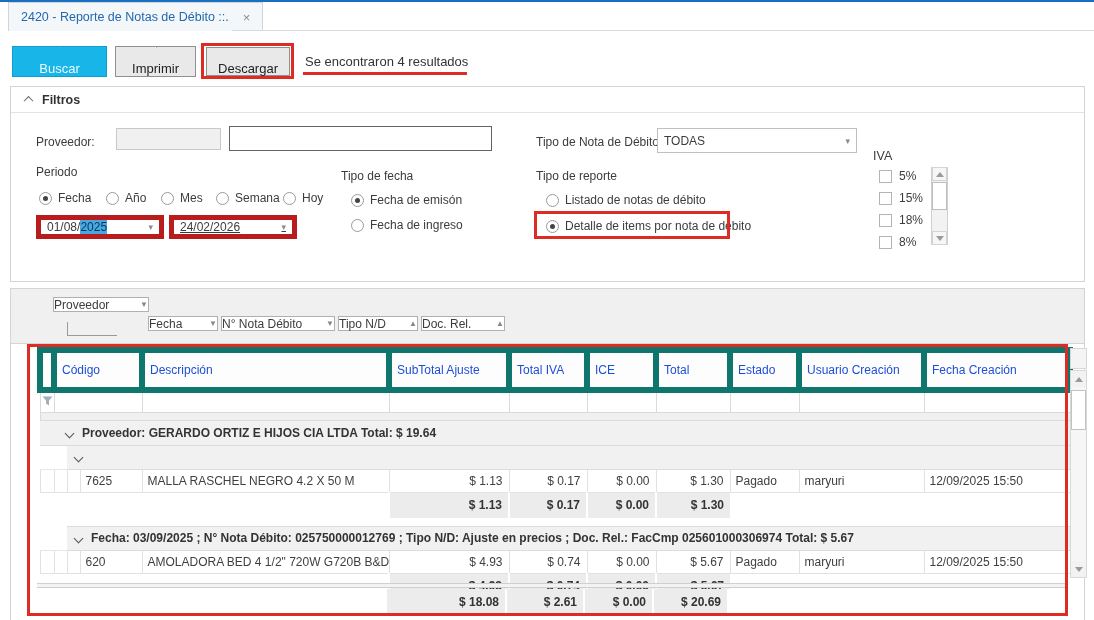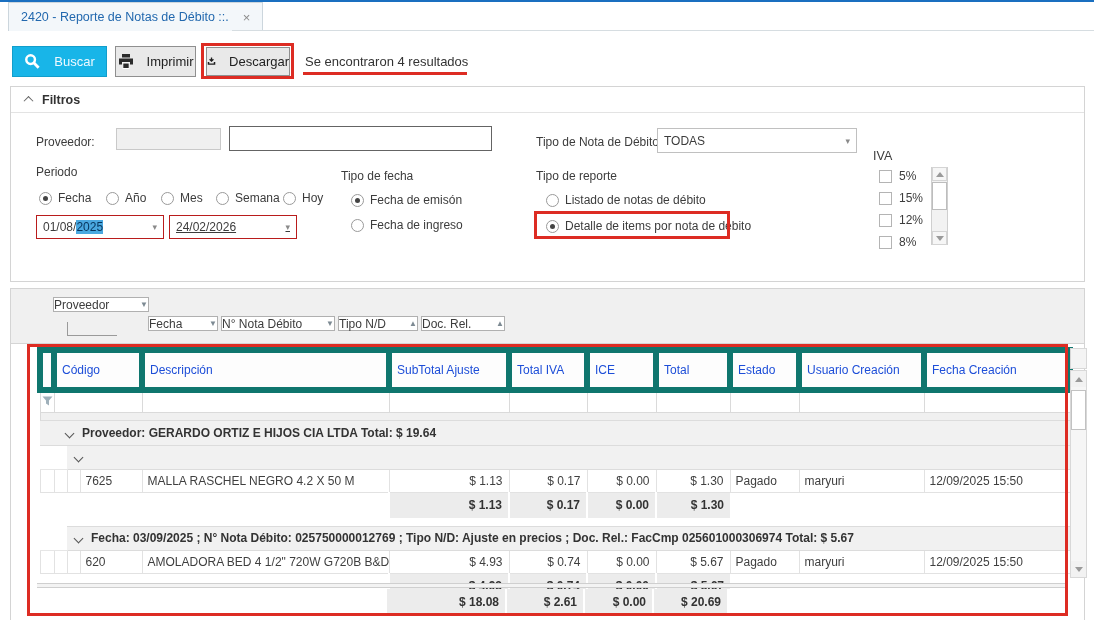--- a/index.html
+++ b/index.html
@@ -7,21 +7,21 @@
   .screen { position: relative; width: 1094px; height: 620px; background: #fff; overflow: hidden; font-size: 12px; color: #3c3c3c; }
 
   
   .topline { position: absolute; top: 0; left: 0; right: 0; height: 2px; background: #1a6fc0; }
   .tab { position: absolute; left: 8px; top: 2px; height: 29px; background: #f3f7fa; border: 1px solid #ccd6dd; border-bottom: none; display: flex; align-items: center; padding: 0 12px; }
   .tab-title { color: #2268ae; font-size: 12.5px; white-space: nowrap; }
   .tab-close { margin-left: 14px; color: #8b8b8b; font-size: 13px; cursor: pointer; }
   .tabbar-line { position: absolute; top: 30px; left: 232px; right: 0; height: 1px; background: #d6dde1; }
 
   
-  .btn { position: absolute; display: flex; align-items: center; justify-content: center; gap: 13px; border: 1px solid #8f8f8f; background: #e9e9e9; font-size: 13px; color: #222; cursor: pointer; }
+  .btn { position: absolute; display: flex; align-items: center; justify-content: center; gap: 13px; border: 1px solid #8f8f8f; background: #e9e9e9; font-size: 13px; color: #222; cursor: pointer; flex-direction: column; }
   .btn-buscar { left: 12px; top: 46px; width: 95px; height: 31px; background: #18b5e8; border-color: #129ecb; color: #eef9ff; }
   .btn-imprimir { left: 115px; top: 46px; width: 81px; height: 31px; }
   .btn-descargar { left: 206px; top: 47px; width: 84px; height: 29px; }
   .results-text { position: absolute; left: 305px; top: 54px; font-size: 13px; color: #333; }
 
   
   .red-box { position: absolute; border: 3px solid #dd2c23; pointer-events: none; }
   .red-underline { position: absolute; height: 3px; background: #dd2c23; pointer-events: none; }
 
   
@@ -36,21 +36,21 @@
   .input-disabled { background: #f0f0f0; border-color: #c9c9c9; }
   .input-strong { border-color: #646464; }
   .combo { position: absolute; background: #fff; border: 1px solid #c0c0c0; display: flex; align-items: center; padding: 0 6px; }
   .combo .val { flex: 1; }
   .dd-arrow { color: #8a8a8a; font-size: 9px; }
   .radio-row { position: absolute; display: flex; align-items: center; gap: 6px; cursor: pointer; }
   .radio { width: 13px; height: 13px; border: 1px solid #9a9a9a; border-radius: 50%; background: #fff; position: relative; flex: none; }
   .radio.on::after { content: ""; position: absolute; left: 3px; top: 3px; width: 5px; height: 5px; border-radius: 50%; background: #444; }
   .check-row { position: absolute; display: flex; align-items: center; gap: 7px; }
   .checkbox { width: 13px; height: 13px; border: 1px solid #b4b4b4; background: #fff; flex: none; }
-  .date-edit { position: absolute; width: 128px; height: 24px; border: 1px solid #b91c1c; background: #fff; display: flex; align-items: center; padding: 0 6px; }
+  .date-edit { position: absolute; width: 128px; height: 24px; border: 5px solid #b91c1c; background: #fff; display: flex; align-items: center; padding: 0 6px; }
   .date-edit .txt { flex: 1; white-space: nowrap; }
   .hl { background: #4aa8e0; color: #06345c; }
 
   
   .sb { position: absolute; border: 1px solid #cfcfcf; background: #f2f2f2; }
   .sb-btn { position: absolute; left: 0; right: 0; height: 14px; background: #f6f6f6; border: 1px solid #d4d4d4; display: flex; align-items: center; justify-content: center; }
   .tri-up { width: 0; height: 0; border-left: 4px solid transparent; border-right: 4px solid transparent; border-bottom: 5px solid #9a9a9a; }
   .tri-down { width: 0; height: 0; border-left: 4px solid transparent; border-right: 4px solid transparent; border-top: 5px solid #9a9a9a; }
   .sb-thumb { position: absolute; left: 0; right: 0; background: #fff; border: 1px solid #bdbdbd; }
 
@@ -145,21 +145,21 @@
     <div class="check-row" style="left:868px;top:82px;">
       <span class="checkbox"></span>
       <span>5%</span>
     </div>
     <div class="check-row" style="left:868px;top:104px;">
       <span class="checkbox"></span>
       <span>15%</span>
     </div>
     <div class="check-row" style="left:868px;top:126px;">
       <span class="checkbox"></span>
-      <span>12%</span>
+      <span>18%</span>
     </div>
     <div class="check-row" style="left:868px;top:148px;">
       <span class="checkbox"></span>
       <span>8%</span>
     </div>
     <div class="sb" style="left:920px;top:80px;width:17px;height:78px;">
       <div class="sb-btn" style="top:-1px;">
           <span class="tri-up"></span>
         </div>
       <div class="sb-thumb" style="top:14px;height:28px;"></div>

